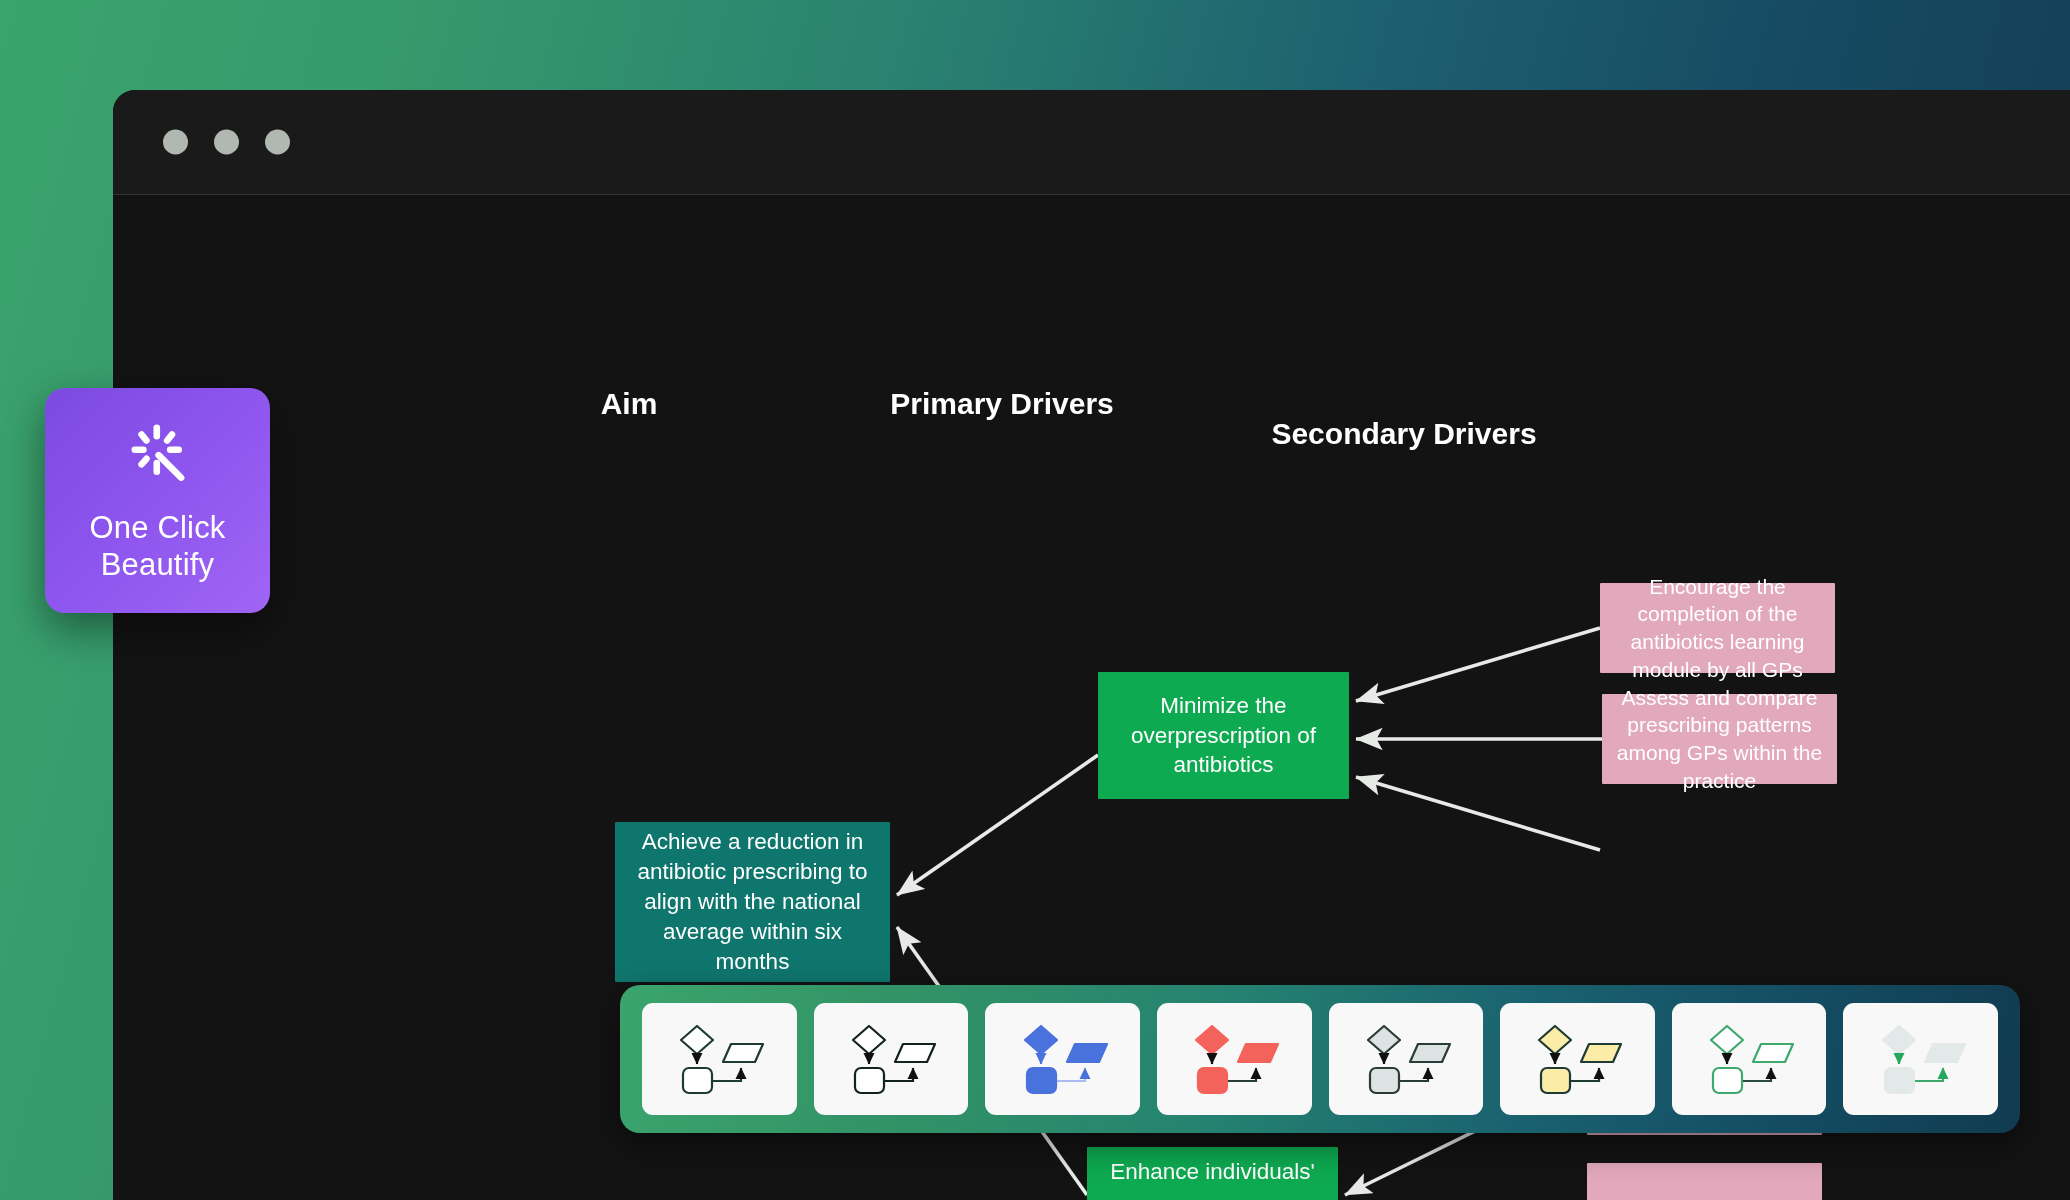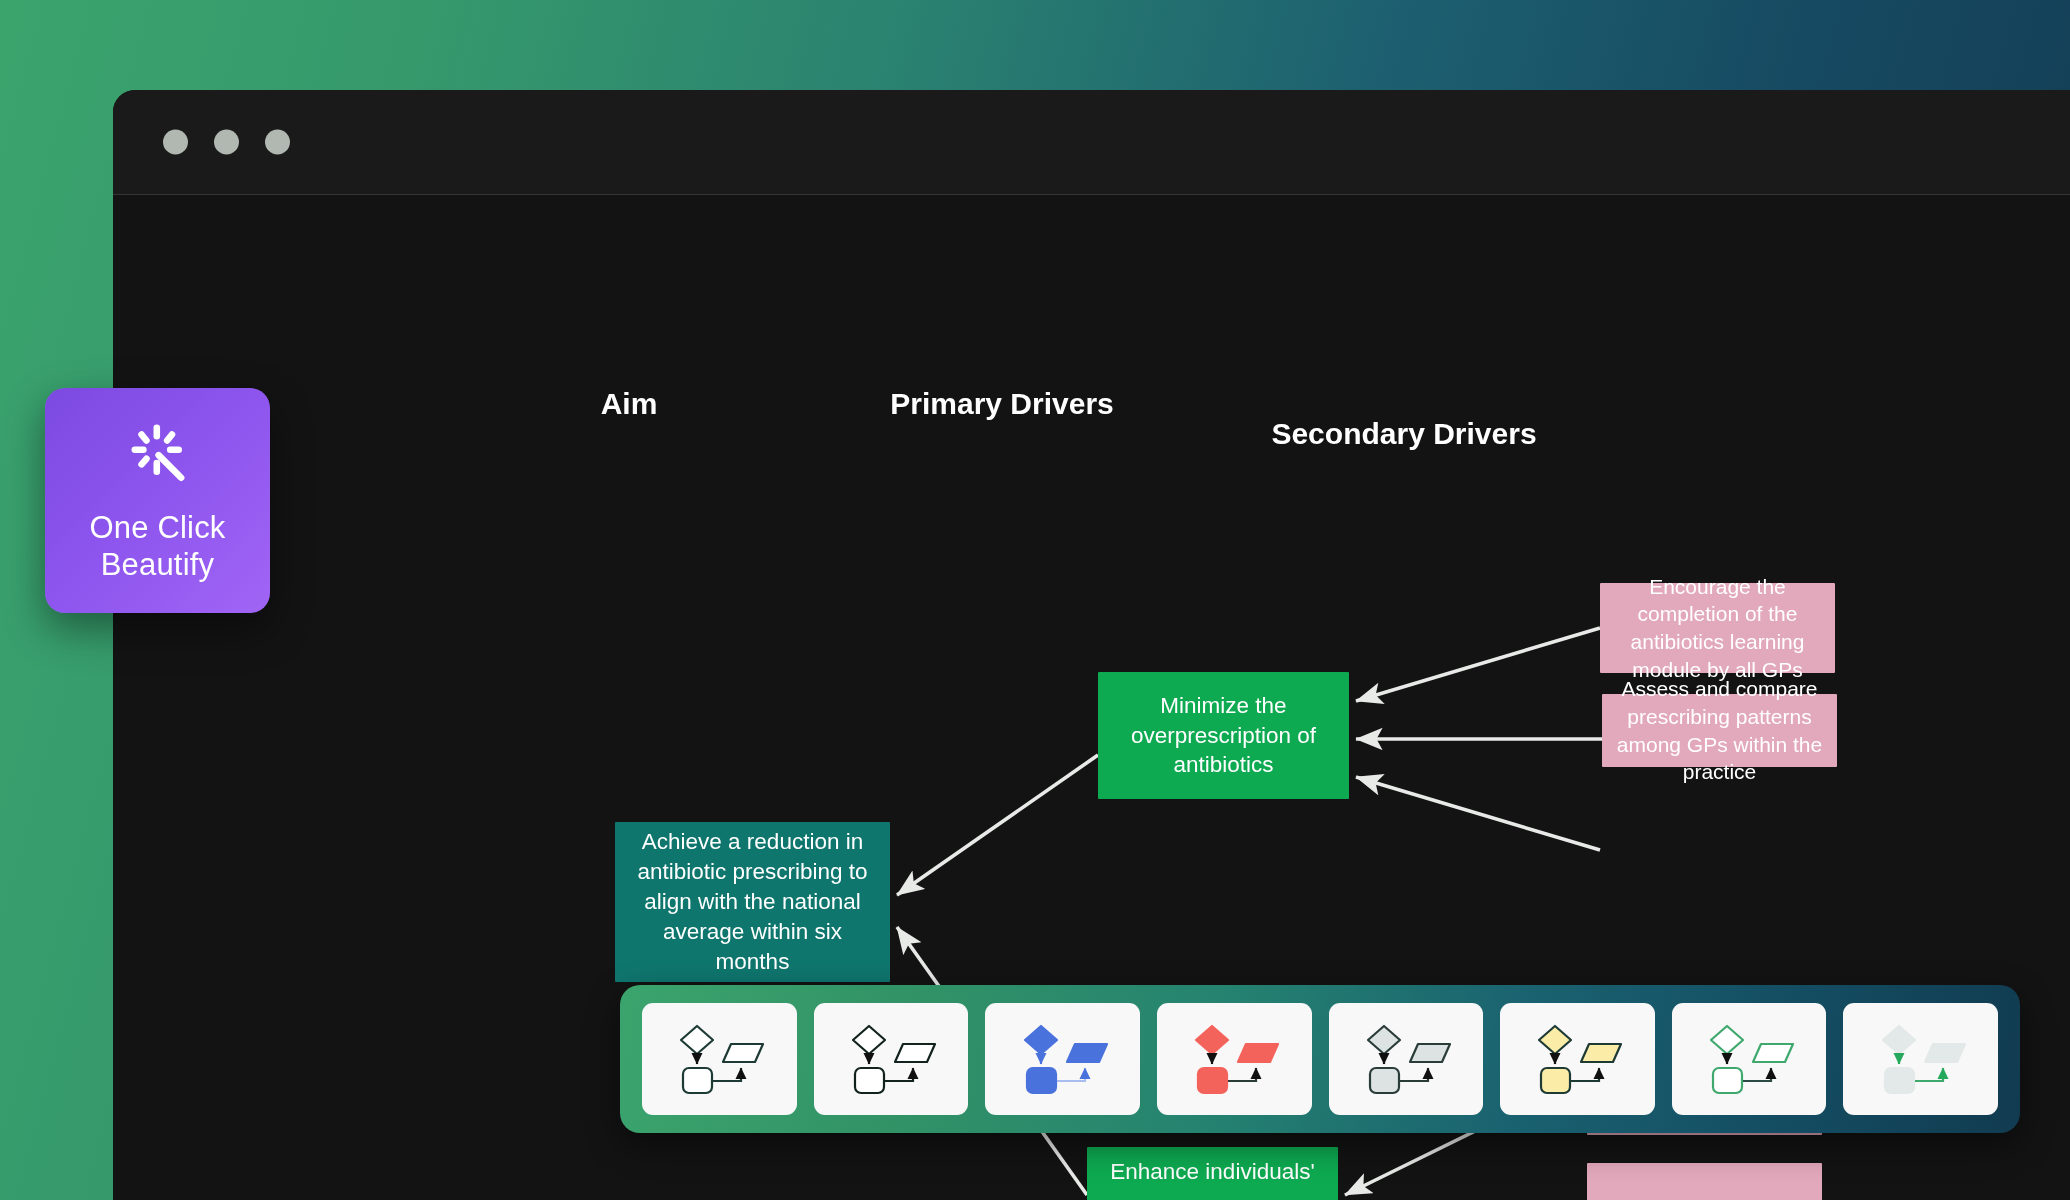--- a/index.html
+++ b/index.html
@@ -211,21 +211,21 @@
           <path d="M1474,881 L1232,1000"></path>
         </g>
       </svg>
 
       <div class="node aim" style="left: 502px; top: 627px; width: 275px; height: 160px; background: #0f766e;">Achieve a reduction in antibiotic prescribing to align with the national average within six months</div>
 
       <div class="node primary" style="left: 985px; top: 477px; width: 251px; height: 127px; background: rgb(14, 170, 81);">Minimize the overprescription of antibiotics</div>
       <div class="node primary" style="left: 974px; top: 952px; width: 251px; height: 127px; align-items: flex-start; background: rgb(14, 170, 81);">Enhance individuals' </div>
 
       <div class="node secondary" style="left: 1487px; top: 388px; width: 235px; height: 90px; background: rgb(226, 168, 187);">Encourage the completion of the antibiotics learning module by all GPs</div>
-      <div class="node secondary" style="left: 1489px; top: 499px; width: 235px; height: 73px; background: rgb(226, 168, 187);">Assess and compare prescribing patterns among GPs within the practice</div>
+      <div class="node secondary" style="left: 1489px; top: 499px; width: 235px; height: 90px; background: rgb(226, 168, 187);">Assess and compare prescribing patterns among GPs within the practice</div>
       <div class="node secondary" style="left: 1474px; top: 822px; width: 235px; height: 118px; background: rgb(226, 168, 187);">Promote the use of reception protocols to guide patients toward NHS Choices</div>
       <div class="node secondary" style="left: 1474px; top: 968px; width: 235px; height: 118px; background: rgb(226, 168, 187);"></div>
 
     </div>
   </div>
 
   <div id="beautify-badge">
     <svg class="badge-icon" viewBox="0 0 64 64">
       <g stroke="#ffffff" stroke-width="5.4" stroke-linecap="round">
         <line x1="31" y1="8" x2="31" y2="15"></line>

